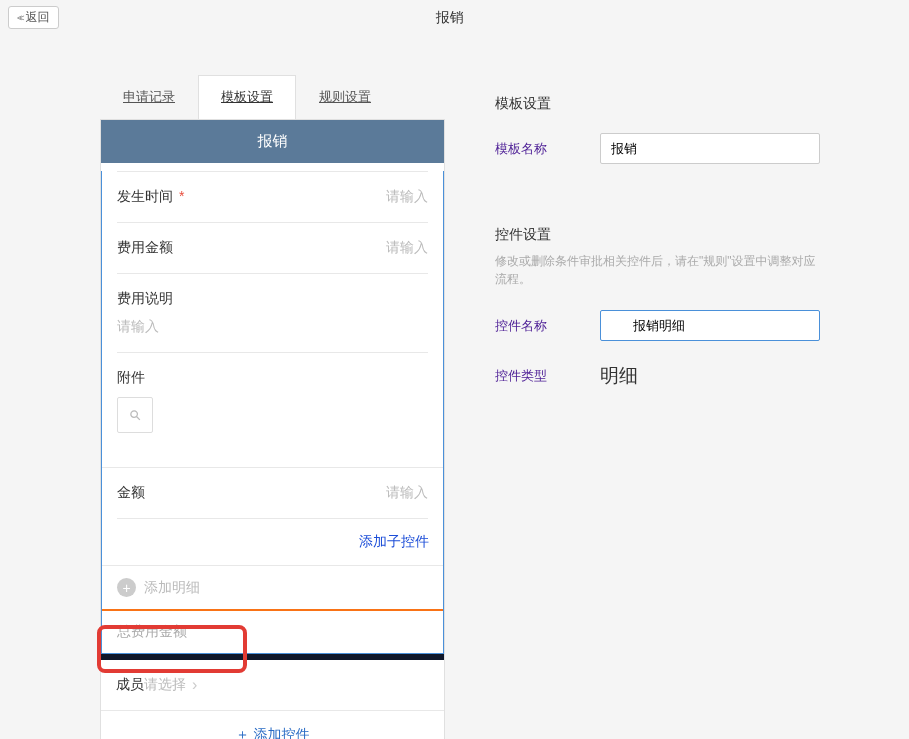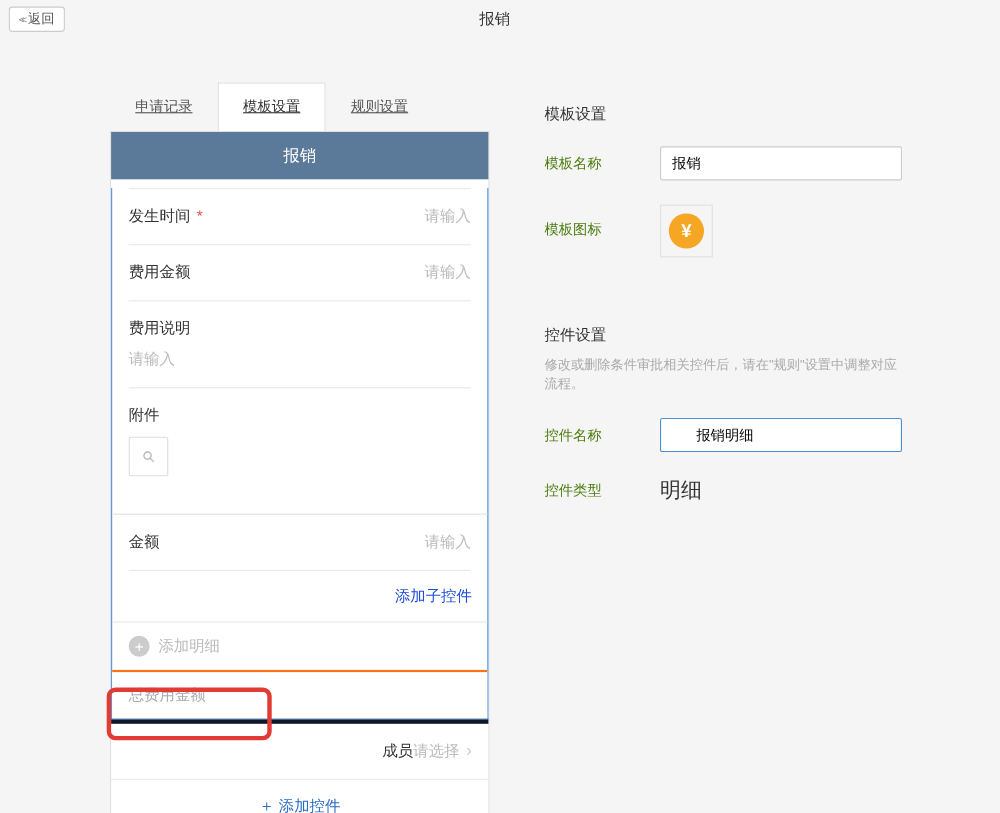--- a/index.html
+++ b/index.html
@@ -177,24 +177,24 @@
       width: 150px;
       height: 48px;
       pointer-events: none;
     }
     .left-panel-wrap {
       position: relative;
     }
     .member-row {
       padding: 16px 15px;
       display: flex;
-      justify-content: flex-end;
-      align-items: center;
-      font-size: 14px;
-      border-top: 4px solid #0f172a;
+      justify-content: flex-start;
+      align-items: center;
+      font-size: 14px;
+      border-top: 6px solid #0f172a;
     }
     .member-right {
       color: #bbb;
       display: flex;
       align-items: center;
     }
     .chevron-right {
       margin-left: 6px;
       font-size: 16px;
       color: #ccc;
@@ -222,21 +222,21 @@
       margin-bottom: 22px;
       line-height: 1.5;
     }
     .settings-row {
       display: flex;
       align-items: center;
       margin-bottom: 22px;
     }
     .settings-label {
       width: 105px;
-      color: #4d7c0f;
+      color: #4c1d95;
       font-size: 13px;
     }
     .settings-input {
       flex: 1;
       padding: 7px 10px;
       border: 1px solid #ccc;
       border-radius: 2px;
       font-size: 13px;
       font-family: inherit;
     }
@@ -367,26 +367,20 @@
   </div>
 
   <div class="right-panel">
     <div class="settings-section-title">模板设置</div>
 
     <div class="settings-row">
       <div class="settings-label">模板名称</div>
       <input class="settings-input" value="报销" style="">
     </div>
 
-    <div class="settings-row" style="align-items:flex-start;">
-      <div class="settings-label" style="padding-top:14px;">模板图标</div>
-      <div class="icon-box">
-        <div class="icon-circle">¥</div>
-      </div>
-    </div>
 
     <div class="section-gap"></div>
 
     <div class="settings-section-title">控件设置</div>
     <div class="settings-subtitle">修改或删除条件审批相关控件后，请在"规则"设置中调整对应流程。</div>
 
     <div class="settings-row">
       <div class="settings-label">控件名称</div>
       <input class="settings-input focused" value="报销明细" style="">
     </div>

